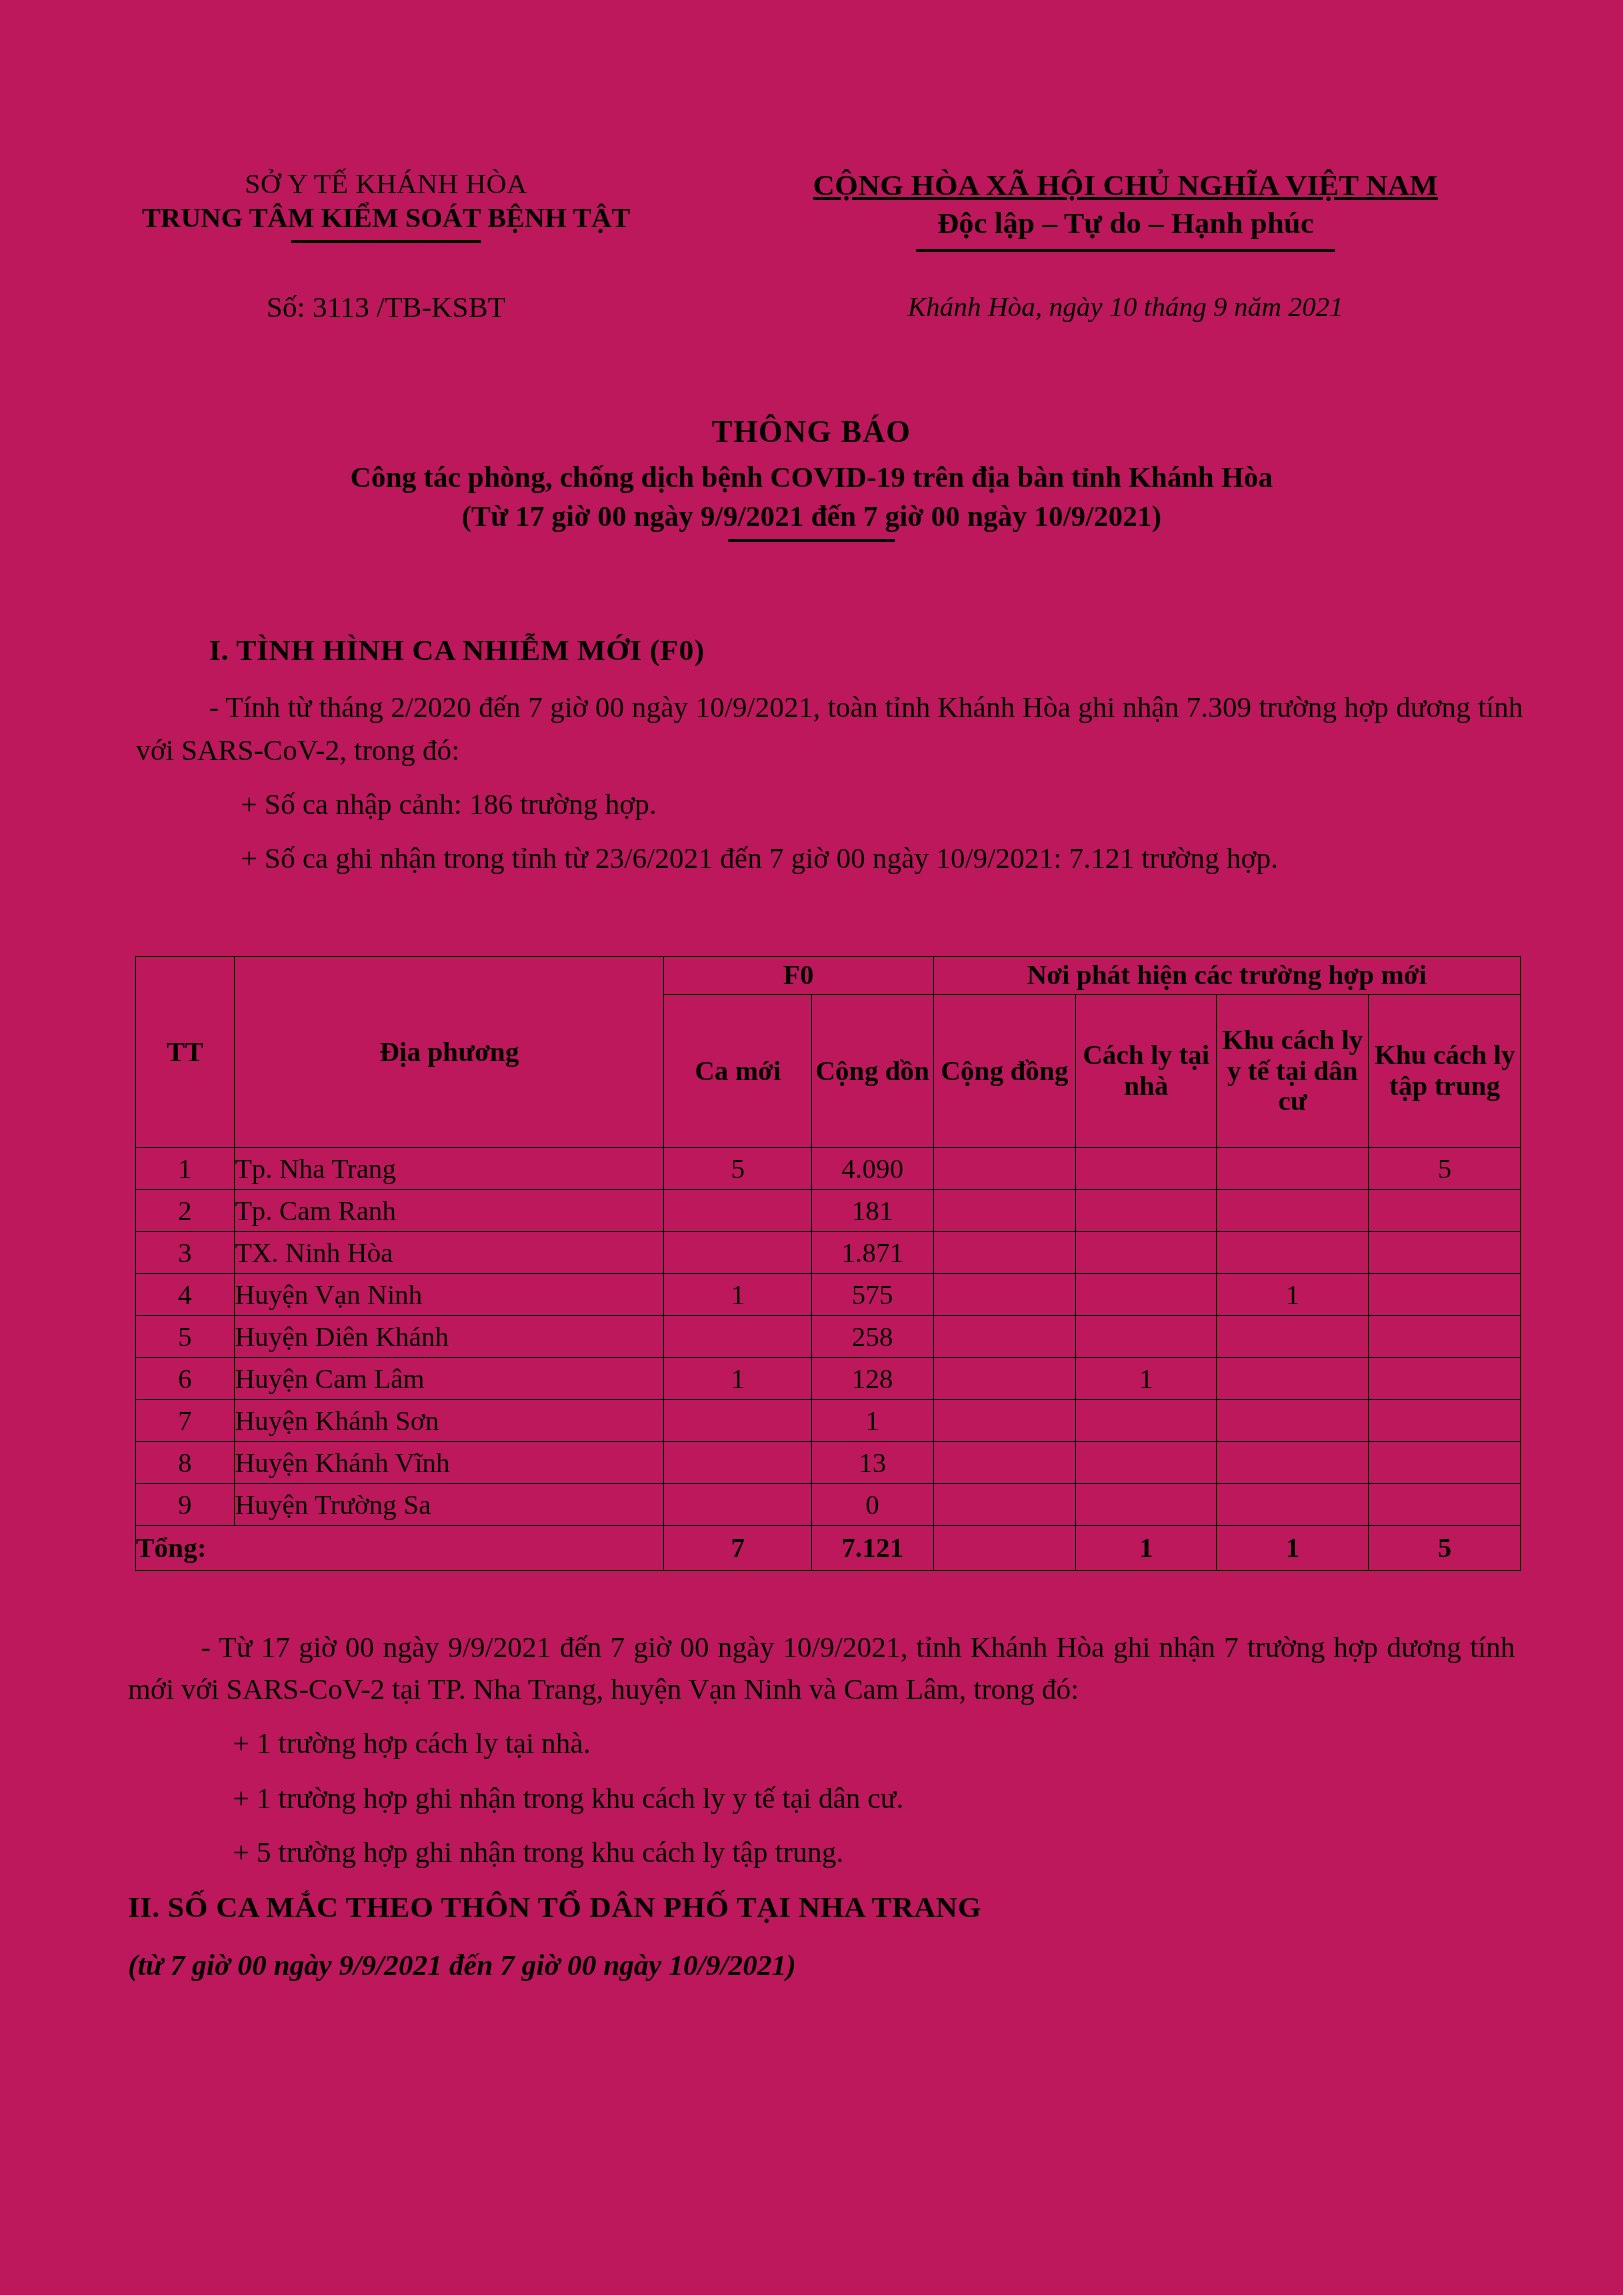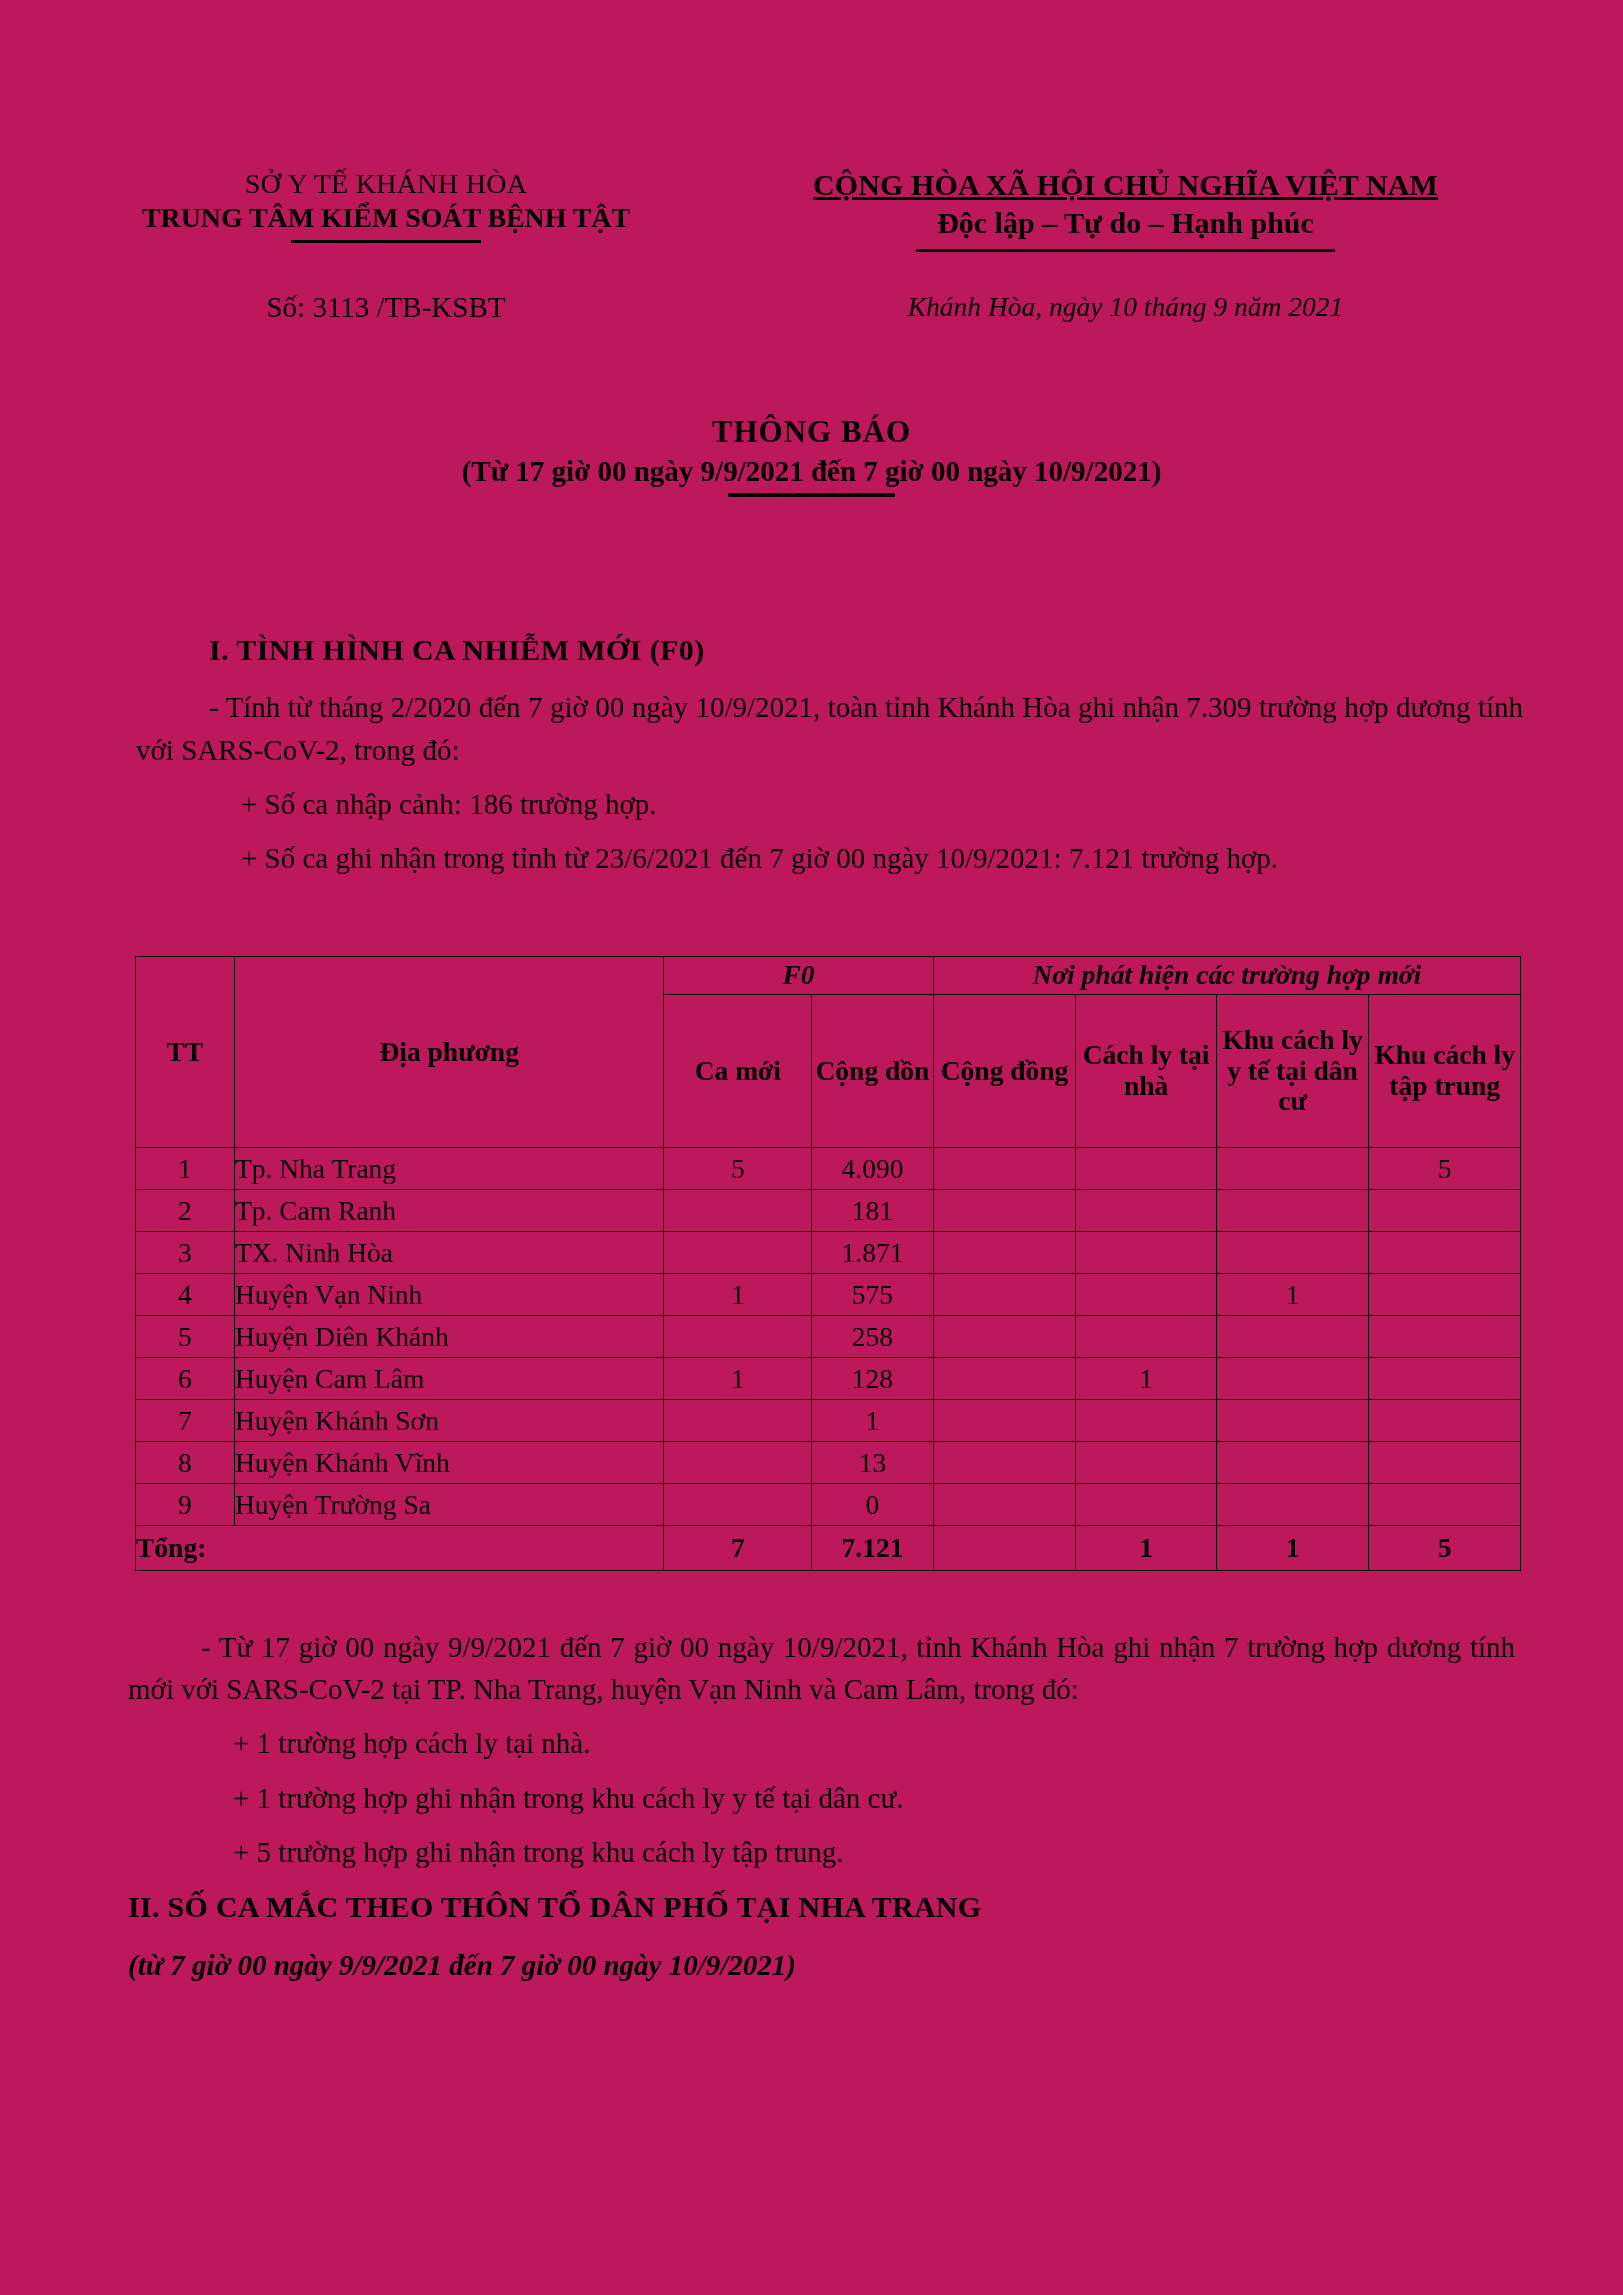--- a/index.html
+++ b/index.html
@@ -173,21 +173,20 @@
     border: 1.3px solid #000;
     padding: 0;
     vertical-align: middle;
   }
   th.grp {
     font-weight: bold;
     font-size: 27.5px;
     text-align: center;
     height: 37px;
     line-height: 1.05;
-    font-style: italic;
   }
   th.col {
     font-weight: bold;
     font-size: 27.5px;
     text-align: center;
     line-height: 1.12;
     padding: 2.6px 1.3px;
   }
   th.tall {
     height: 190px;
@@ -264,20 +263,21 @@
     </div>
   </div>
 
   <div class="docnum-row">
     <div class="docnum">Số:  3113  /TB-KSBT</div>
     <div class="docdate">Khánh Hòa, ngày  10   tháng 9 năm 2021</div>
   </div>
 
   <div class="title-block">
     <div class="title-main">THÔNG BÁO</div>
+    <div class="title-sub1">Công tác phòng, chống dịch bệnh COVID-19 trên địa bàn tỉnh Khánh Hòa</div>
     <div class="title-sub2">(Từ 17 giờ 00 ngày 9/9/2021 đến 7 giờ 00 ngày 10/9/2021)</div>
     <div class="title-rule"></div>
   </div>
 
   <div class="body-area">
     <div class="sec-head">I. TÌNH HÌNH CA NHIỄM MỚI (F0)</div>
     <div class="para">- Tính từ tháng 2/2020 đến 7 giờ 00 ngày 10/9/2021, toàn tỉnh Khánh Hòa ghi nhận 7.309 trường hợp dương tính với SARS-CoV-2, trong đó:</div>
     <div class="bullet">+ Số ca nhập cảnh: 186 trường hợp.</div>
     <div class="bullet-last">+ Số ca ghi nhận trong tỉnh từ 23/6/2021 đến 7 giờ 00 ngày 10/9/2021: 7.121 trường hợp.</div>
   </div>

